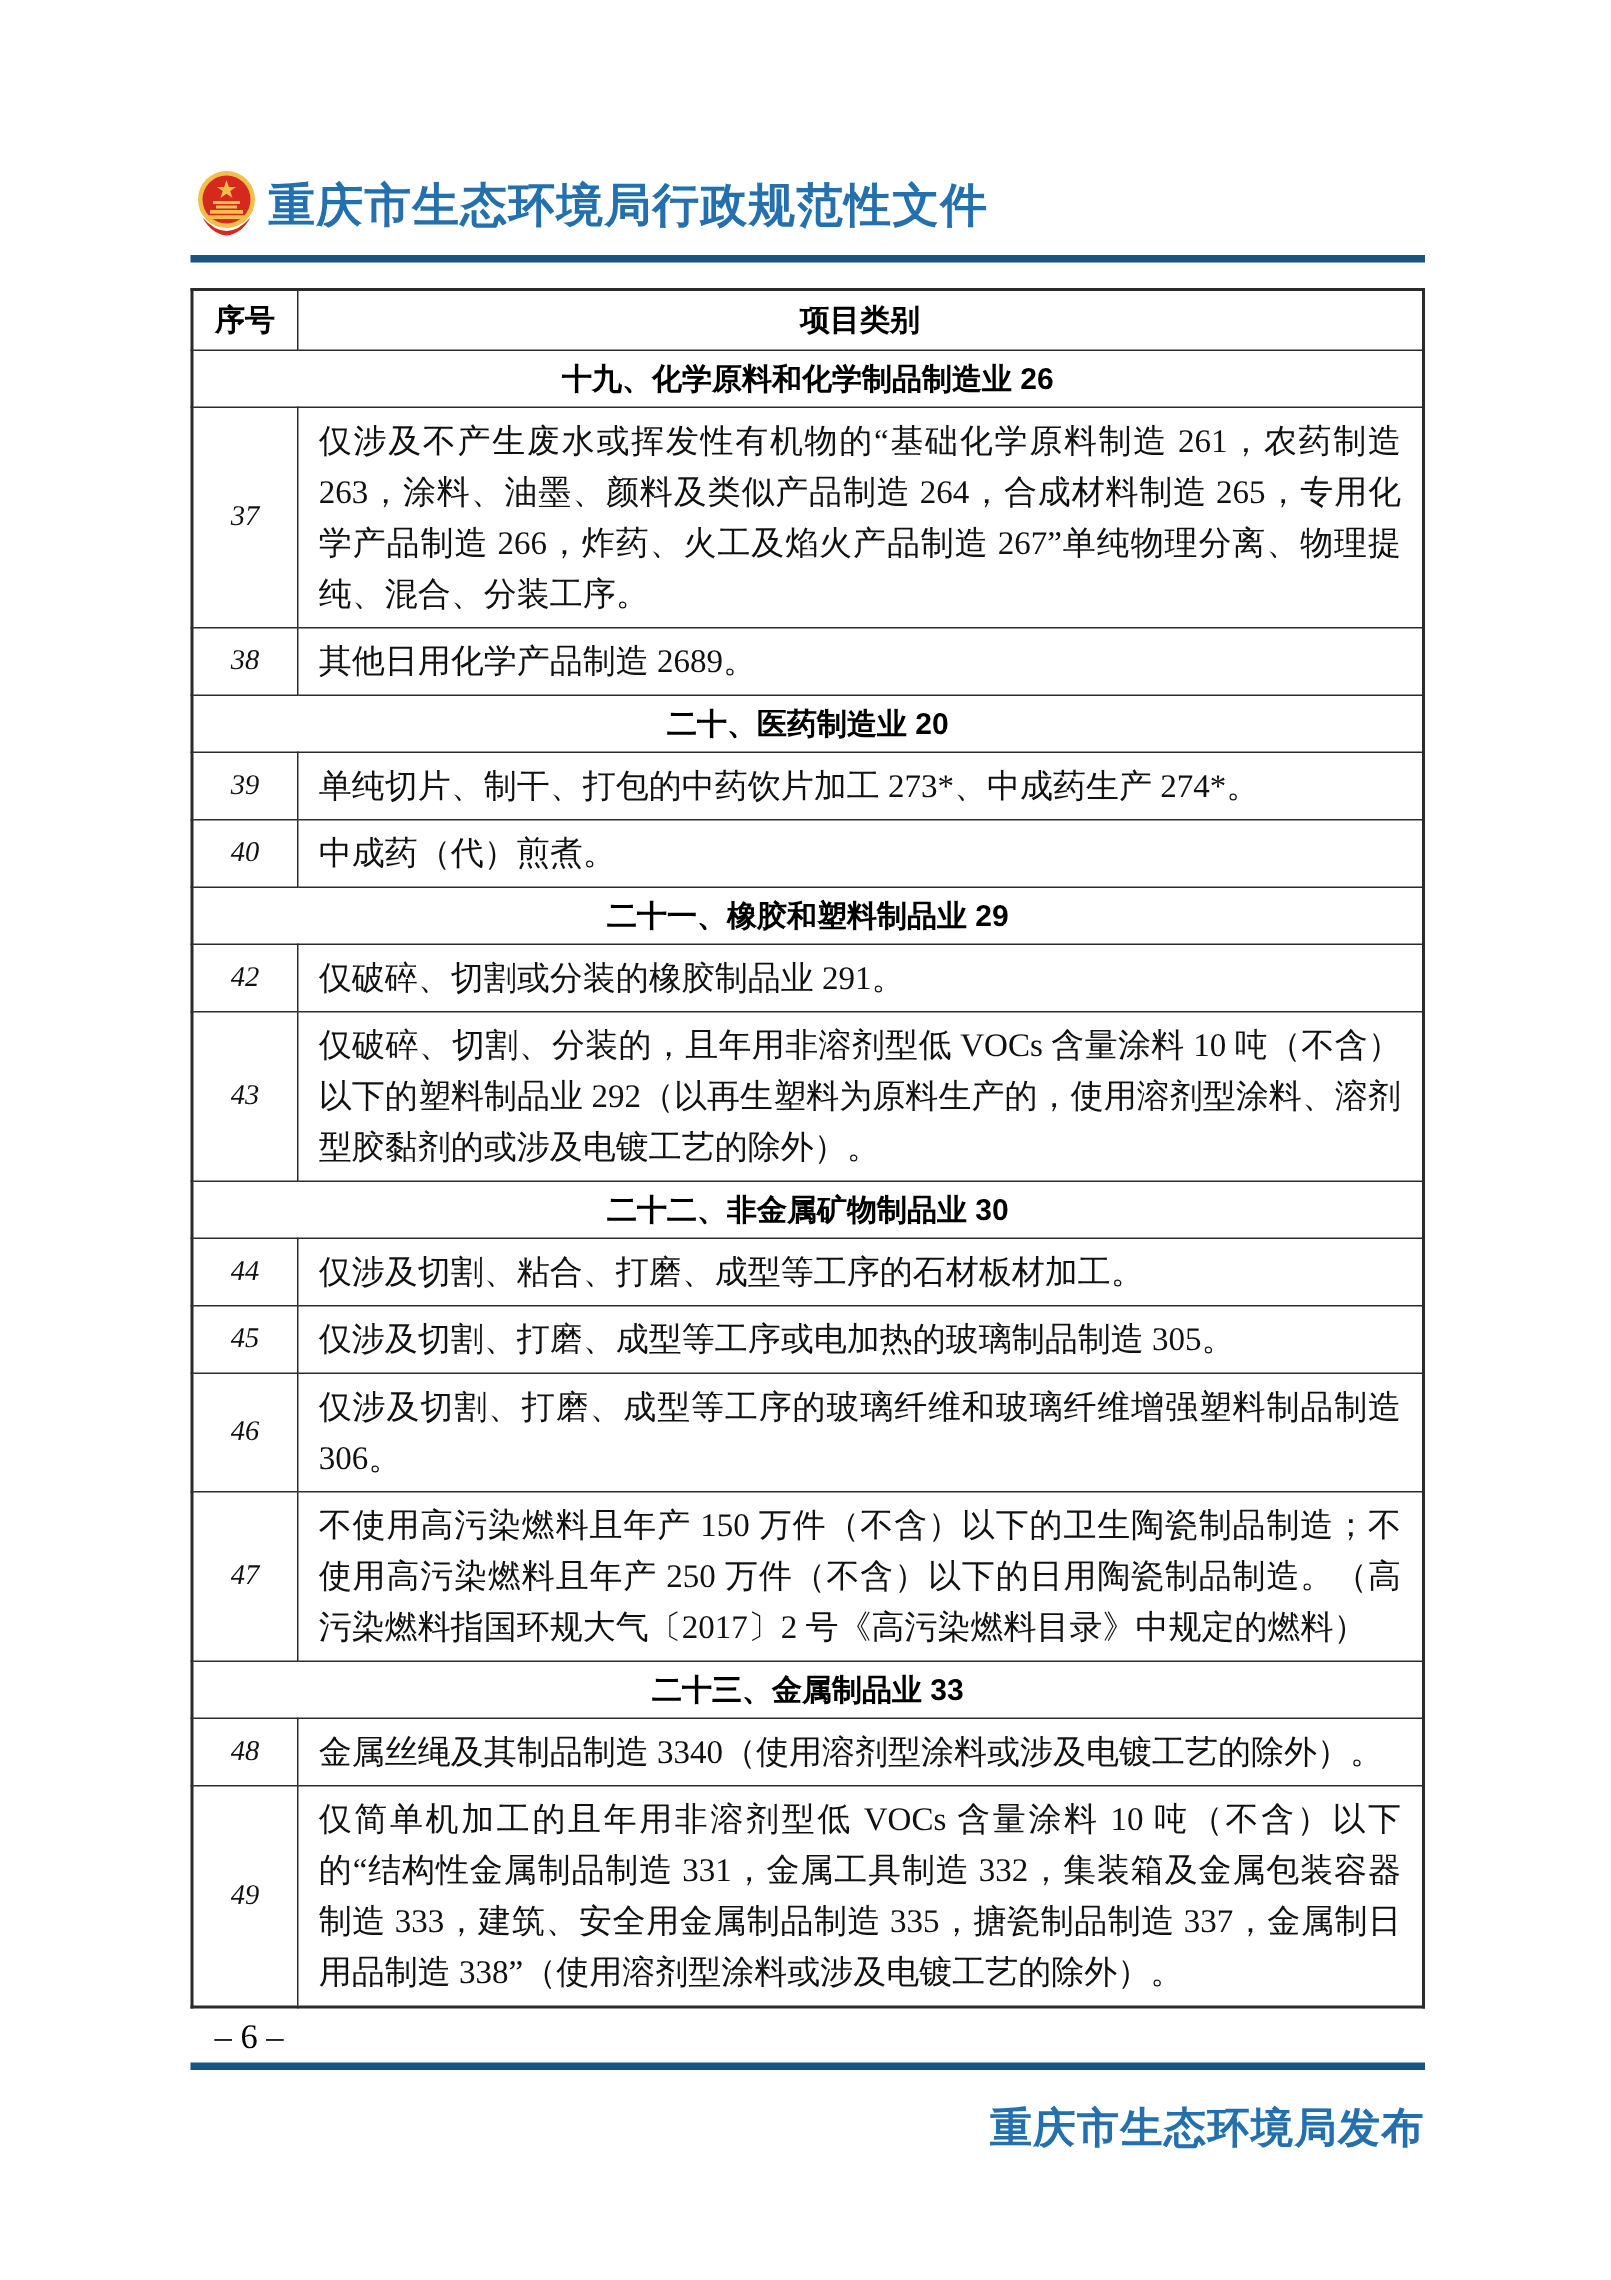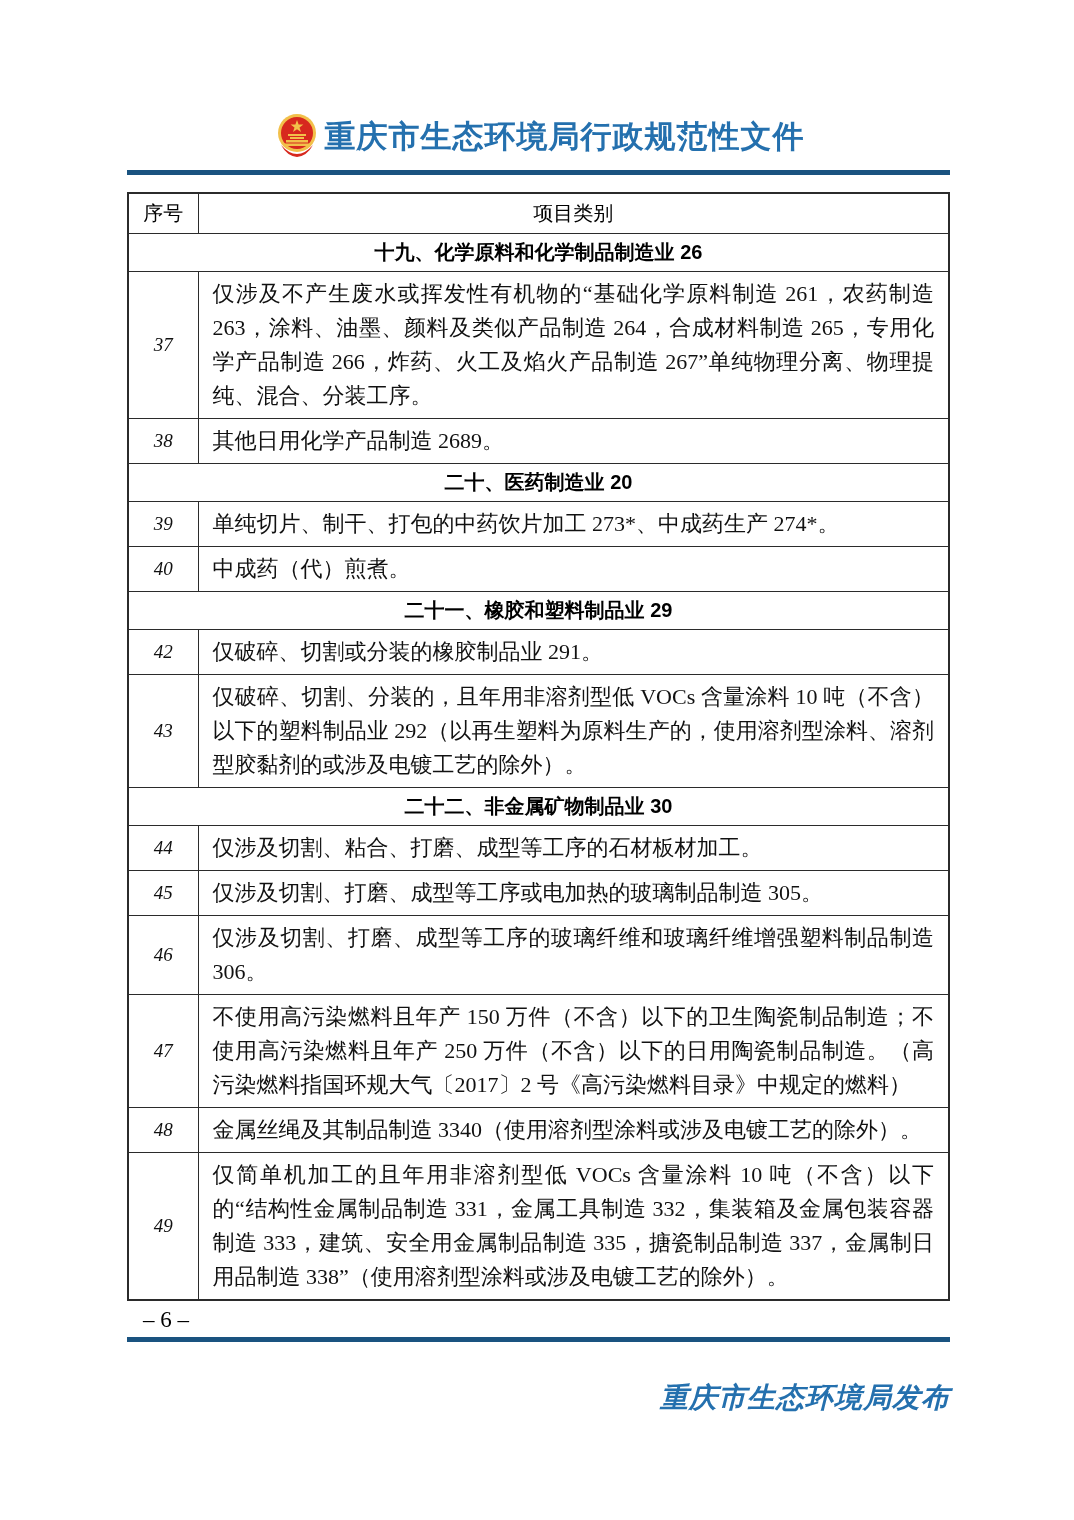--- a/index.html
+++ b/index.html
@@ -16,21 +16,21 @@
     font-family:"Liberation Serif","DejaVu Serif",serif;
     color:#111;
   }
   .page{
     position:relative;
     width:1074px;height:1520px;
     padding:112px 124px 0 127px;
   }
   
   .doc-header{
-    display:flex;align-items:center;gap:4px;justify-content:center;
+    display:flex;align-items:center;gap:4px;
   }
   .emblem{width:48px;height:50px;flex:0 0 auto;}
   .doc-title{
     font-family:"Liberation Sans","DejaVu Sans",sans-serif;
     font-weight:bold;
     font-size:31px;
     letter-spacing:1px;
     color:var(--accent-blue);
     white-space:nowrap;
   }
@@ -45,21 +45,21 @@
     border-collapse:collapse;
     border:2px solid var(--border-dark);
     table-layout:fixed;
   }
   .cat-table th,.cat-table td{
     border:1px solid var(--border-dark);
     vertical-align:middle;
   }
   .cat-table th{
     font-family:"Liberation Sans","DejaVu Sans",sans-serif;
-    font-weight:normal;
+    font-weight:bold;
     font-size:20px;
     padding:6px 4px;
     text-align:center;
     color:#000;
   }
   .col-no{width:70px;}
   tr.section-row td{
     font-family:"Liberation Sans","DejaVu Sans",sans-serif;
     font-weight:bold;
     font-size:20px;
@@ -82,28 +82,27 @@
   }
   
   .page-number{
     margin-top:6px;
     margin-left:16px;
     font-size:23px;
     color:#000;
   }
   .rule-bottom{margin-top:4px;}
   .publisher{
-    margin-top:37px;
+    margin-top:20px;
     text-align:right;
     font-family:"Liberation Sans","DejaVu Sans",sans-serif;
     font-weight:bold;
     font-size:28px;
     letter-spacing:1px;
     color:var(--accent-blue);
-    font-style:italic;
   }
 </style>
 </head>
 <body>
 
 <div class="page">
 
   <div class="doc-header">
     <svg class="emblem" viewBox="0 0 48 50" aria-hidden="true">
 
@@ -179,20 +178,23 @@
           <td class="text-cell">仅涉及切割、打磨、成型等工序或电加热的玻璃制品制造 305。</td>
         </tr>
         <tr class="item-row">
           <td class="no-cell">46</td>
           <td class="text-cell">仅涉及切割、打磨、成型等工序的玻璃纤维和玻璃纤维增强塑料制品制造 306。</td>
         </tr>
         <tr class="item-row">
           <td class="no-cell">47</td>
           <td class="text-cell">不使用高污染燃料且年产 150 万件（不含）以下的卫生陶瓷制品制造；不使用高污染燃料且年产 250 万件（不含）以下的日用陶瓷制品制造。（高污染燃料指国环规大气〔2017〕2 号《高污染燃料目录》中规定的燃料）</td>
         </tr>
+        <tr class="section-row">
+          <td colspan="2">二十三、金属制品业 33</td>
+        </tr>
         <tr class="item-row">
           <td class="no-cell">48</td>
           <td class="text-cell">金属丝绳及其制品制造 3340（使用溶剂型涂料或涉及电镀工艺的除外）。</td>
         </tr>
         <tr class="item-row">
           <td class="no-cell">49</td>
           <td class="text-cell">仅简单机加工的且年用非溶剂型低 VOCs 含量涂料 10 吨（不含）以下的“结构性金属制品制造 331，金属工具制造 332，集装箱及金属包装容器制造 333，建筑、安全用金属制品制造 335，搪瓷制品制造 337，金属制日用品制造 338”（使用溶剂型涂料或涉及电镀工艺的除外）。</td>
         </tr>
       </tbody>
   </table>

